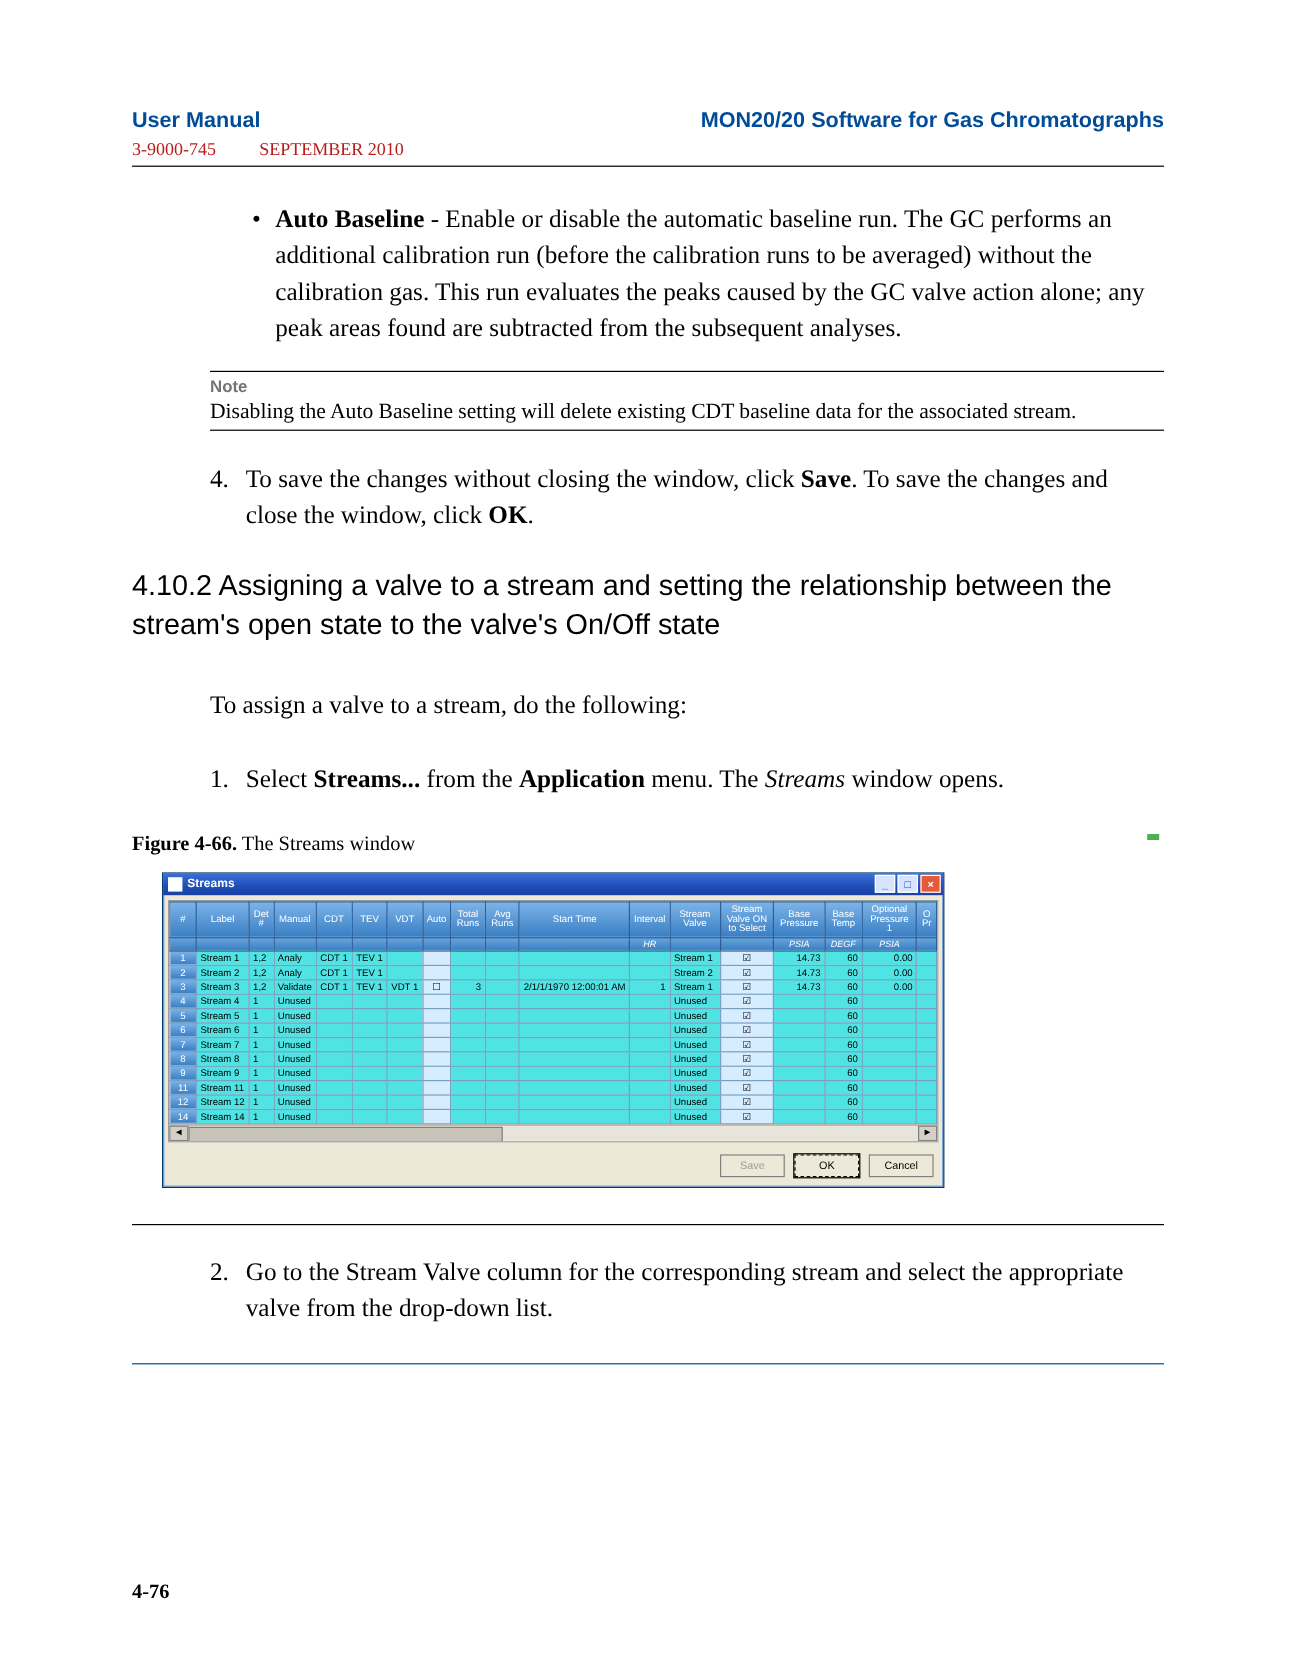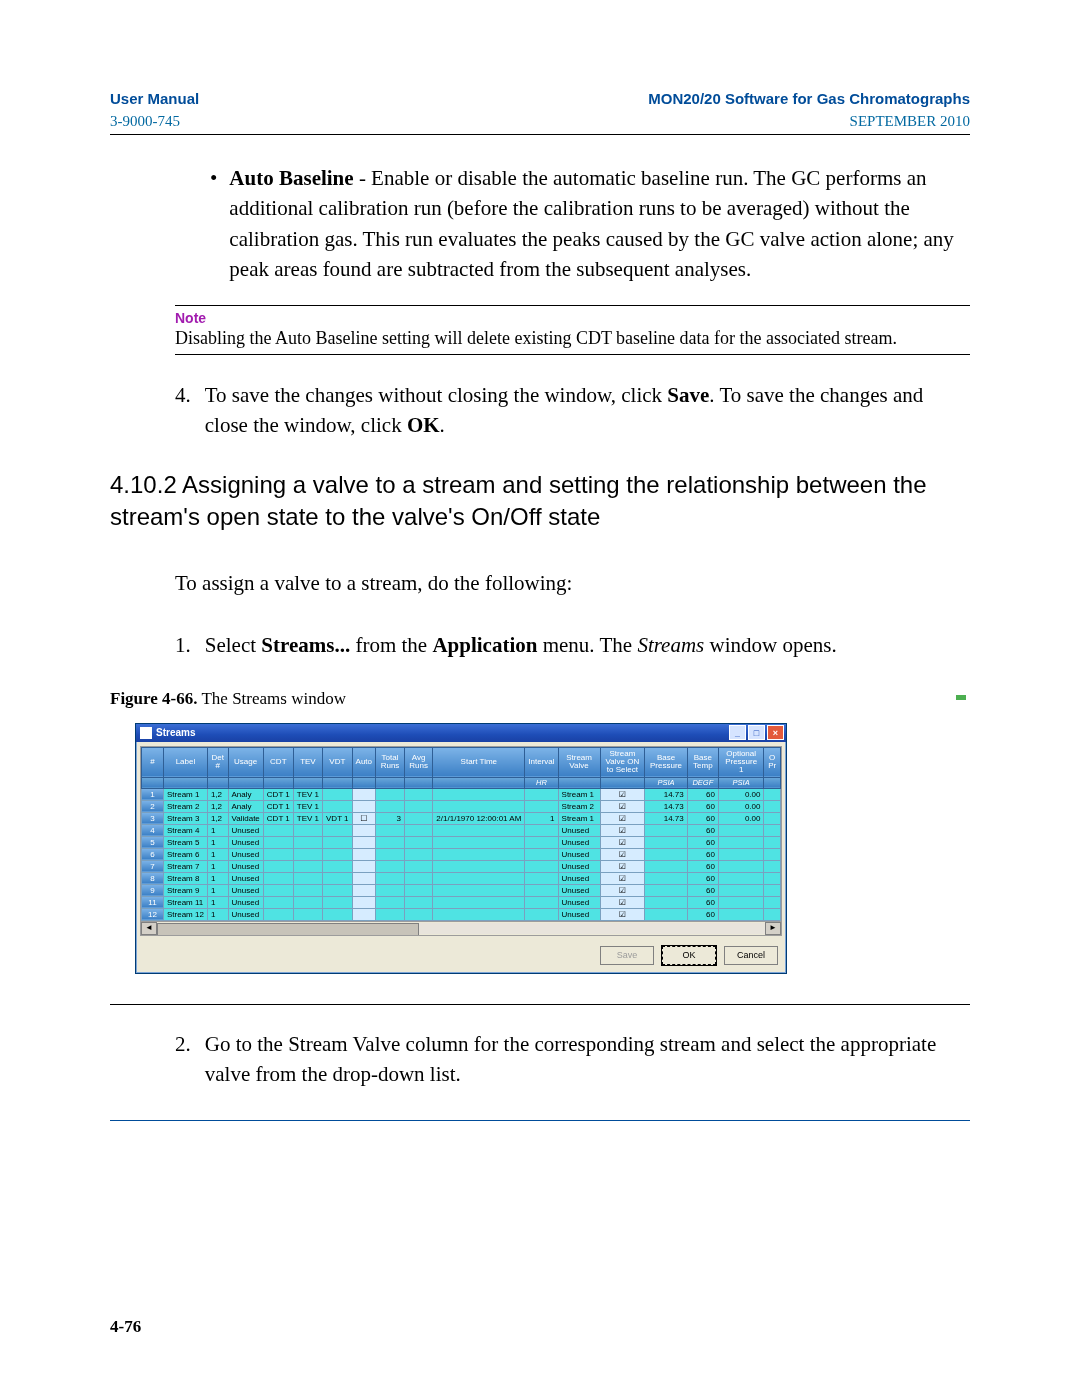--- a/index.html
+++ b/index.html
@@ -12,33 +12,33 @@
     width: 1080px;
     height: 1397px;
     margin: 0 auto;
     padding: 90px 110px 60px 110px;
     box-sizing: border-box;
     position: relative;
   }
   .hdr {
     display: flex;
     justify-content: space-between;
-    font-size: 15px;
+    font-size: 18px;
     margin-bottom: 6px;
   }
   .hdr .left-top, .hdr .right-top {
     font-family: 'Trebuchet MS', Arial, sans-serif;
     font-weight: bold;
     color: #004c99;
   }
   .hdr2 {
     display: flex;
-    justify-content: space-between;
+    justify-content: flex-start;
     font-size: 15px;
-    color: #0369a1;
+    color: #b91c1c;
     margin-bottom: 4px;
     gap: 36px;
   }
   .rule {
     border: none;
     border-top: 1.5px solid #000;
     margin: 0 0 28px 0;
   }
   .body-text {
     font-size: 21px;
@@ -58,21 +58,21 @@
     margin-bottom: 25px;
   }
   .note-hr {
     border: none;
     border-top: 1.5px solid #000;
     margin: 4px 0;
   }
   .note-label {
     font-family: 'Trebuchet MS', Arial, sans-serif;
     font-weight: bold;
-    color: #a21caf;
+    color: #737373;
     font-size: 14px;
   }
   .note-body {
     font-size: 18px;
     line-height: 1.35;
   }
   .num-block {
     margin-left: 65px;
     margin-bottom: 28px;
   }
@@ -271,21 +271,21 @@
     </div>
     <div class="small-green"></div>
 
     <div class="grid-wrap">
       <table class="grid" id="streams-table">
         <thead>
           <tr id="hdr-row">
               <th>#</th>
               <th>Label</th>
               <th>Det #</th>
-              <th>Usage</th>
+              <th>Manual</th>
               <th>CDT</th>
               <th>TEV</th>
               <th>VDT</th>
               <th>Auto</th>
               <th>Total Runs</th>
               <th>Avg Runs</th>
               <th>Start Time</th>
               <th>Interval</th>
               <th>Stream Valve</th>
               <th>Stream Valve ON to Select</th>
@@ -529,20 +529,40 @@
               <td></td>
               <td></td>
               <td class="num"></td>
               <td>Unused</td>
               <td class="chk">☑</td>
               <td class="num"></td>
               <td class="num">60</td>
               <td class="num"></td>
               <td></td>
             </tr>
+            <tr>
+              <td class="rownum">14</td>
+              <td>Stream 14</td>
+              <td>1</td>
+              <td>Unused</td>
+              <td></td>
+              <td></td>
+              <td></td>
+              <td class="chk"></td>
+              <td class="num"></td>
+              <td></td>
+              <td></td>
+              <td class="num"></td>
+              <td>Unused</td>
+              <td class="chk">☑</td>
+              <td class="num"></td>
+              <td class="num">60</td>
+              <td class="num"></td>
+              <td></td>
+            </tr>
           </tbody>
       </table>
       <div class="scroll-row">
         <div class="scroll-left">◄</div>
         <div class="scroll-track">
           <div class="scroll-thumb"></div>
         </div>
         <div class="scroll-right">►</div>
       </div>
     </div>

